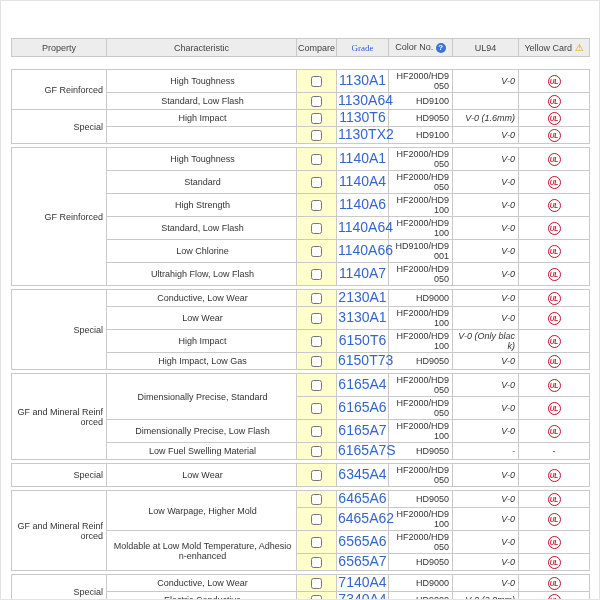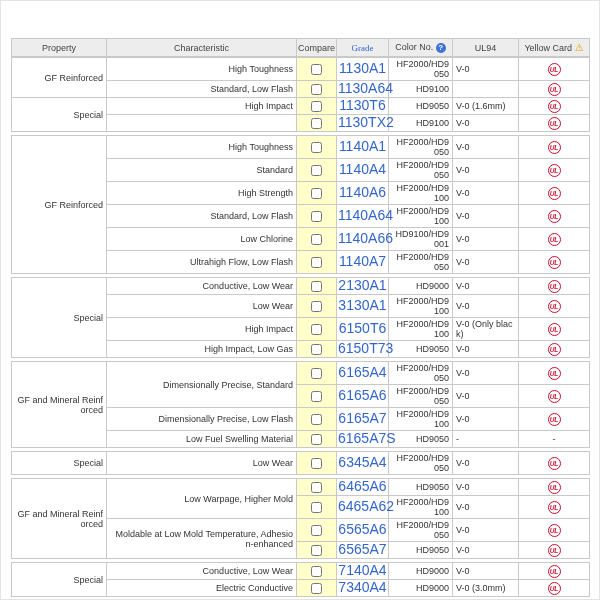--- a/index.html
+++ b/index.html
@@ -21,21 +21,21 @@
   }
   .frame{position:absolute;inset:0;border:1px solid #e3e3e3;pointer-events:none;}
   .wrap{width:578px;margin:38px auto 0;}
   table.grades{
     table-layout:fixed;
     width:578px;
     border-collapse:collapse;
     margin-bottom:3px;
     background:#fff;
   }
-  table.header-table{margin-bottom:0;}
+  table.header-table{margin-bottom:12px;}
   col.c-prop{width:95px}
   col.c-char{width:190px}
   col.c-cmp{width:40px}
   col.c-grade{width:52px}
   col.c-color{width:64px}
   col.c-ul{width:66px}
   col.c-yc{width:71px}
   th{
     border:1px solid var(--border);
     background:var(--header-bg);
@@ -52,27 +52,27 @@
     border:1px solid var(--border);
     font-size:9px;
     color:#333;
     padding:1px 3px;
     height:17px;
     vertical-align:middle;
     background:#fff;
     line-height:10px;
   }
   td.prop{text-align:right;word-break:break-all;padding-left:4px;}
-  td.char{text-align:right;word-break:break-all;padding-left:5px;}
+  td.char{text-align:center;word-break:break-all;padding-left:5px;}
   td.cmp{background:var(--compare-col-bg);text-align:center;padding:1px;}
   td.cmp input{width:11px;height:11px;margin:0;vertical-align:middle;cursor:pointer;}
   td.grade{text-align:center;padding:1px;}
   a.glink{color:var(--grade-link);text-decoration:none;font-size:14px;}
   td.color{text-align:right;word-break:break-all;}
-  td.ul94{text-align:left;word-break:break-all;}
+  td.ul94{text-align:right;word-break:break-all;font-style:italic;}
   td.yc{text-align:center;}
   .ulmark{
     display:inline-block;
     width:13px;height:13px;
     border:1px solid var(--ul-mark);
     border-radius:50%;
     color:var(--ul-mark);
     font-size:6.5px;
     font-weight:bold;
     font-style:italic;

